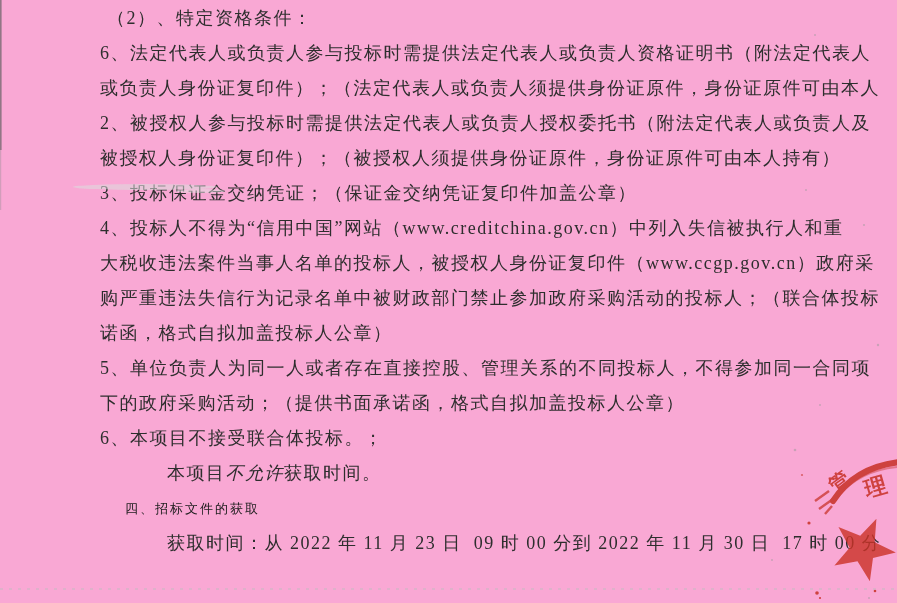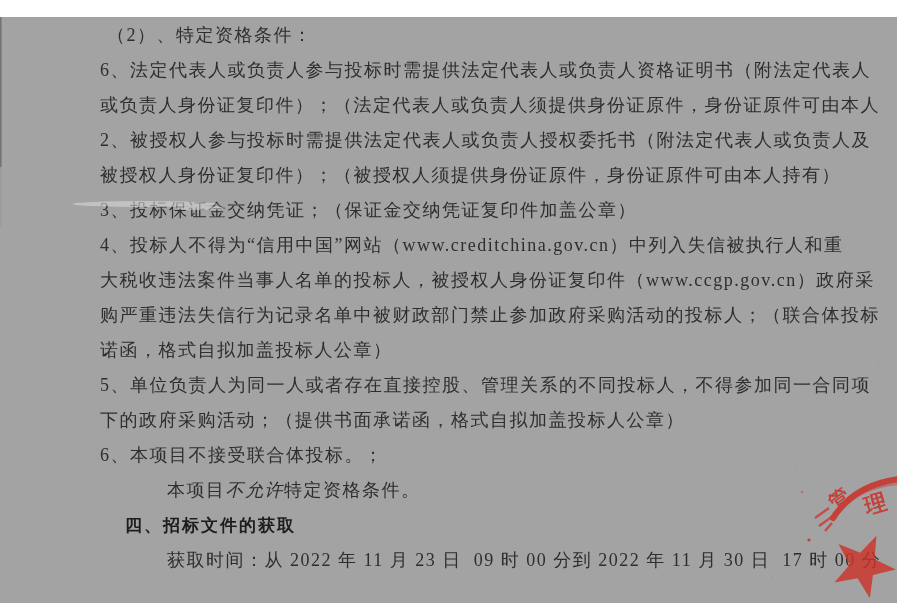--- a/index.html
+++ b/index.html
@@ -1,32 +1,32 @@
 <!DOCTYPE html>
 <html><head>
 <meta charset="utf-8">
 <style>
   html,body{margin:0;padding:0;}
   body{
     width:897px;height:603px;overflow:hidden;position:relative;
     background:#ffffff;
     font-family:"Liberation Serif","DejaVu Serif",serif;
   }
-  .page{position:absolute;inset:0;background:#a3a3a3;margin-top:17px;}
+  .page{position:absolute;inset:0;background:#f9a8d4;}
   .content{
     position:absolute;left:98px;top:1px;width:795px;
   }
   .ln{
     height:35px;line-height:35px;font-size:18px;color:#2e2e2e;
     letter-spacing:1.5px;white-space:pre;padding-left:2px;
   }
   .ln-sub{padding-left:9px;}
   .ln-indent{padding-left:69px;}
   .ln-heading{
-    padding-left:27px;font-weight:bold;font-size:17px;color:#1d1d1d;
+    padding-left:27px;font-weight:normal;font-size:13px;color:#1d1d1d;
     letter-spacing:2px;
   }
   .it{font-style:italic;text-align:right;}
   .stamp{
     position:absolute;left:775px;top:415px;width:125px;height:190px;
     pointer-events:none;
   }
   .artifacts{
     position:absolute;left:0;top:0;width:897px;height:603px;
     pointer-events:none;
@@ -44,21 +44,21 @@
     <div class="ln">2、被授权人参与投标时需提供法定代表人或负责人授权委托书（附法定代表人或负责人及</div>
     <div class="ln">被授权人身份证复印件）；（被授权人须提供身份证原件，身份证原件可由本人持有）</div>
     <div class="ln">3、投标保证金交纳凭证；（保证金交纳凭证复印件加盖公章）</div>
     <div class="ln">4、投标人不得为“信用中国”网站（www.creditchina.gov.cn）中列入失信被执行人和重</div>
     <div class="ln">大税收违法案件当事人名单的投标人，被授权人身份证复印件（www.ccgp.gov.cn）政府采</div>
     <div class="ln">购严重违法失信行为记录名单中被财政部门禁止参加政府采购活动的投标人；（联合体投标</div>
     <div class="ln">诺函，格式自拟加盖投标人公章）</div>
     <div class="ln">5、单位负责人为同一人或者存在直接控股、管理关系的不同投标人，不得参加同一合同项</div>
     <div class="ln">下的政府采购活动；（提供书面承诺函，格式自拟加盖投标人公章）</div>
     <div class="ln">6、本项目不接受联合体投标。；</div>
-    <div class="ln ln-indent"><span>本项目</span><span class="it">不允许</span><span>特定资格条件。</span></div>
+    <div class="ln ln-indent"><span>本项目</span><span class="it">不允许</span><span>获取时间。</span></div>
     <div class="ln ln-heading">四、招标文件的获取</div>
     <div class="ln ln-indent">获取时间：从 2022 年 11 月 23 日  09 时 00 分到 2022 年 11 月 30 日  17 时 00 分</div>
   </div>
 
   <svg class="stamp" viewBox="0 0 125 190" xmlns="http://www.w3.org/2000/svg">
     <g opacity="0.88">
 
       <path d="M 58 86 Q 80 52 125 47" fill="none" stroke="#c9342b" stroke-width="6" stroke-linecap="round"></path>
       <path d="M 63 82 Q 83 56 122 52" fill="none" stroke="#c9342b" stroke-width="2" opacity="0.5"></path>
 

